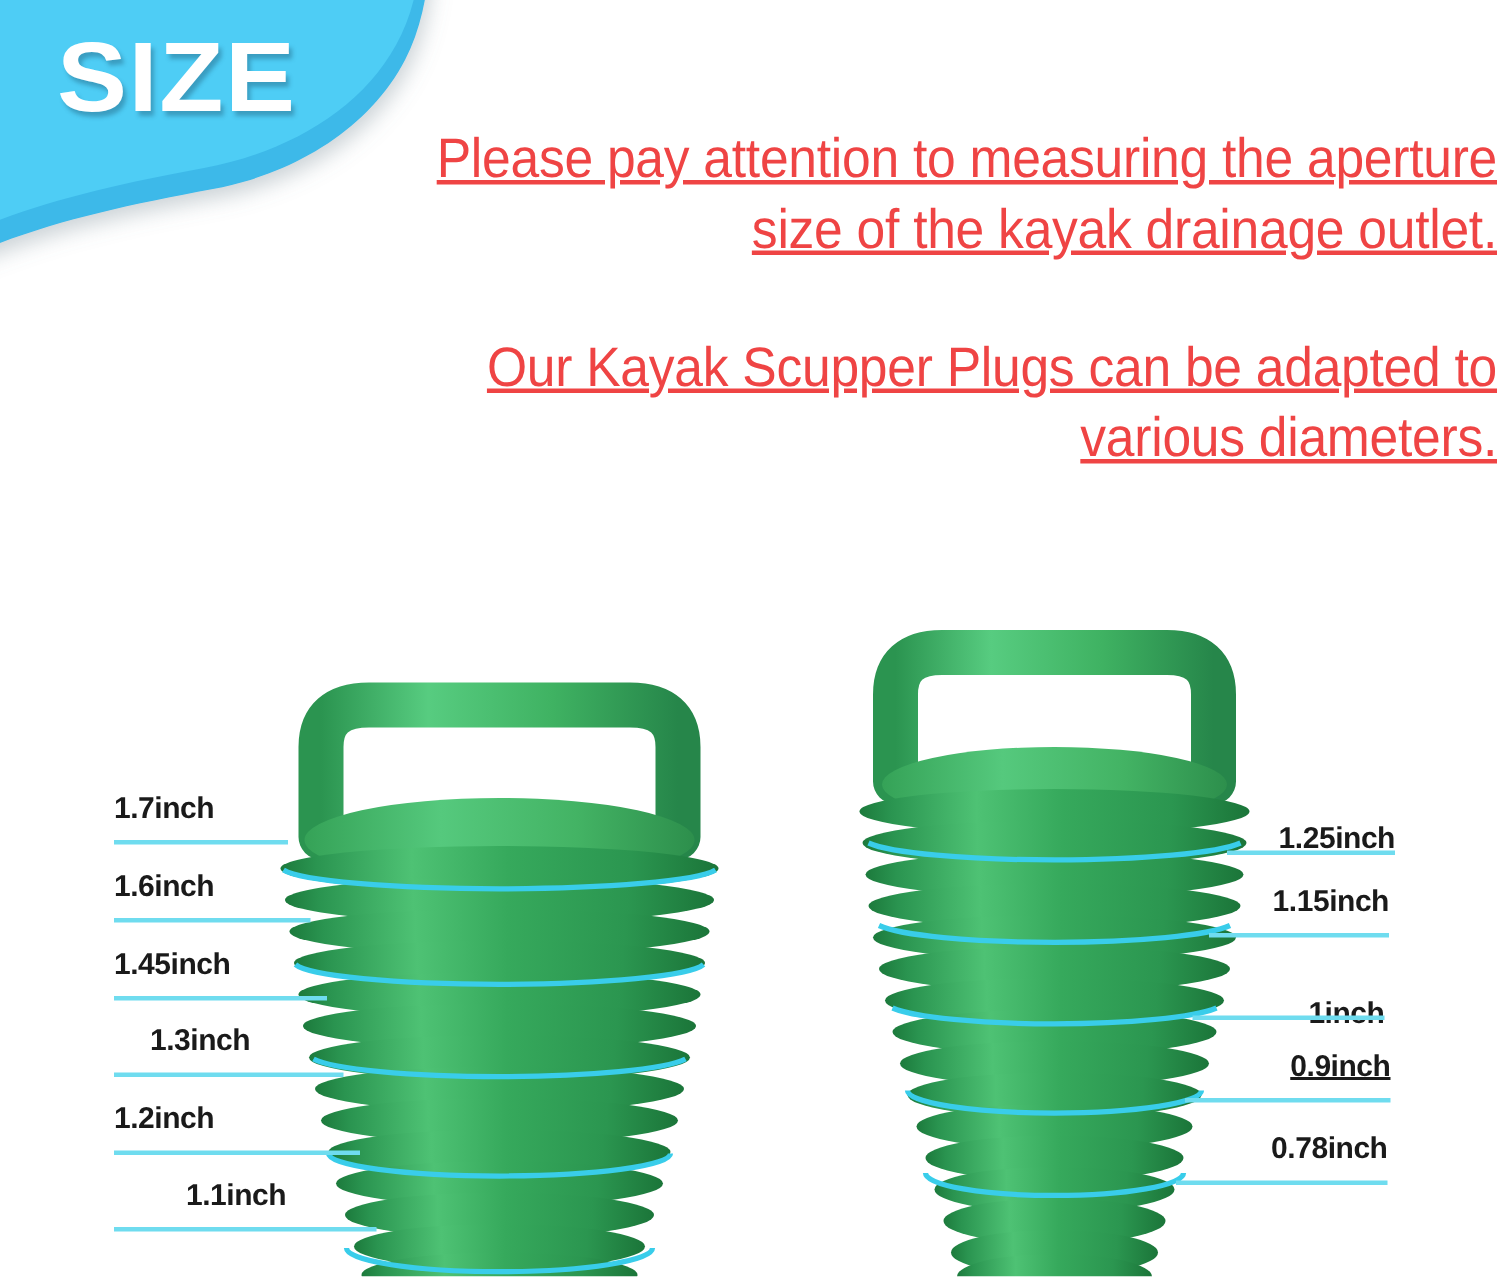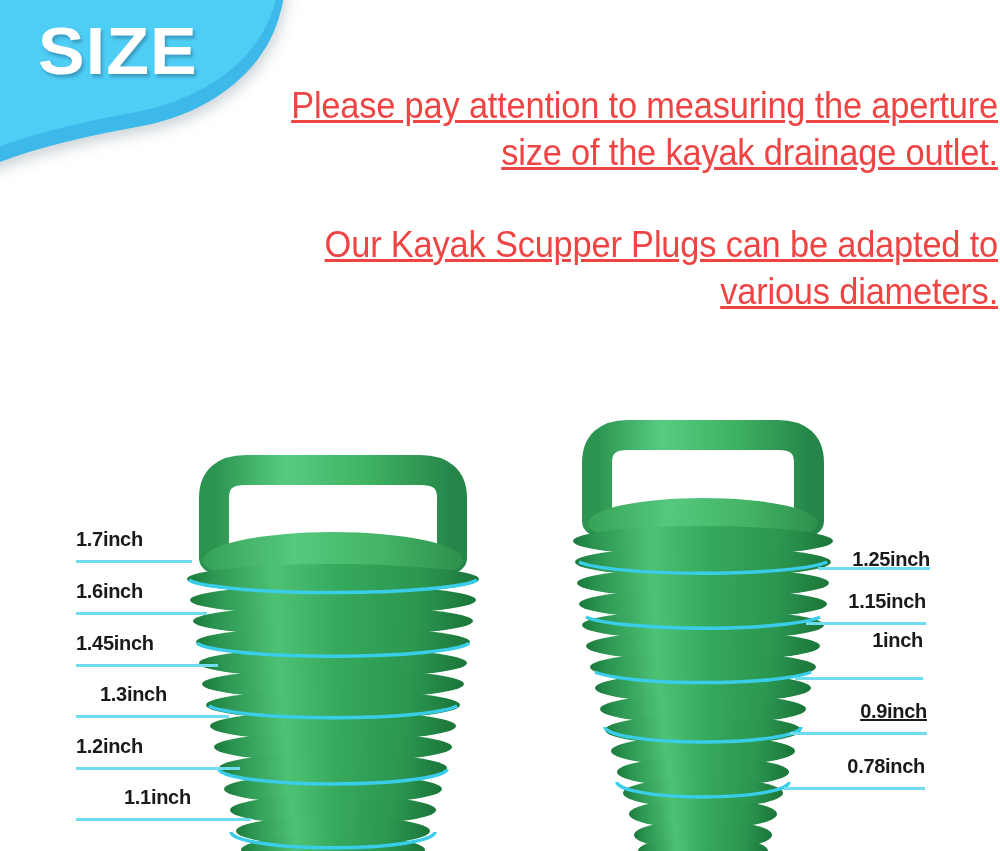--- a/index.html
+++ b/index.html
@@ -253,21 +253,21 @@
     <span class="rule" style="left: 76px; top: 612px; width: 131px; background: rgb(111, 220, 239);"></span>
     <span class="rule" style="left: 76px; top: 664px; width: 142px; background: rgb(111, 220, 239);"></span>
     <span class="rule" style="left: 76px; top: 715px; width: 153px; background: rgb(111, 220, 239);"></span>
     <span class="rule" style="left: 76px; top: 767px; width: 164px; background: rgb(111, 220, 239);"></span>
     <span class="rule" style="left: 76px; top: 818px; width: 175px; background: rgb(111, 220, 239);"></span>
   </div>
 
   <div>
     <span class="measure right" style="top: 536px; left: 710px; width: 220px; margin-top: 13px;">1.25inch</span>
     <span class="measure right" style="top: 591px; left: 706px; width: 220px;">1.15inch</span>
-    <span class="measure right" style="top: 630px; left: 703px; width: 220px;">1inch</span>
+    <span class="measure right" style="top: 666px; left: 703px; width: 220px;">1inch</span>
     <span class="measure right" style="top: 701px; left: 707px; width: 220px; text-decoration: underline;">0.9inch</span>
     <span class="measure right" style="top: 756px; left: 705px; width: 220px;">0.78inch</span>
     <span class="rule" style="left: 818px; top: 567px; width: 112px; background: rgb(111, 220, 239);"></span>
     <span class="rule" style="left: 806px; top: 622px; width: 120px; background: rgb(111, 220, 239);"></span>
     <span class="rule" style="left: 795px; top: 677px; width: 128px; background: rgb(111, 220, 239);"></span>
     <span class="rule" style="left: 790px; top: 732px; width: 137px; background: rgb(111, 220, 239);"></span>
     <span class="rule" style="left: 784px; top: 787px; width: 141px; background: rgb(111, 220, 239);"></span>
   </div>
 
 </div>

